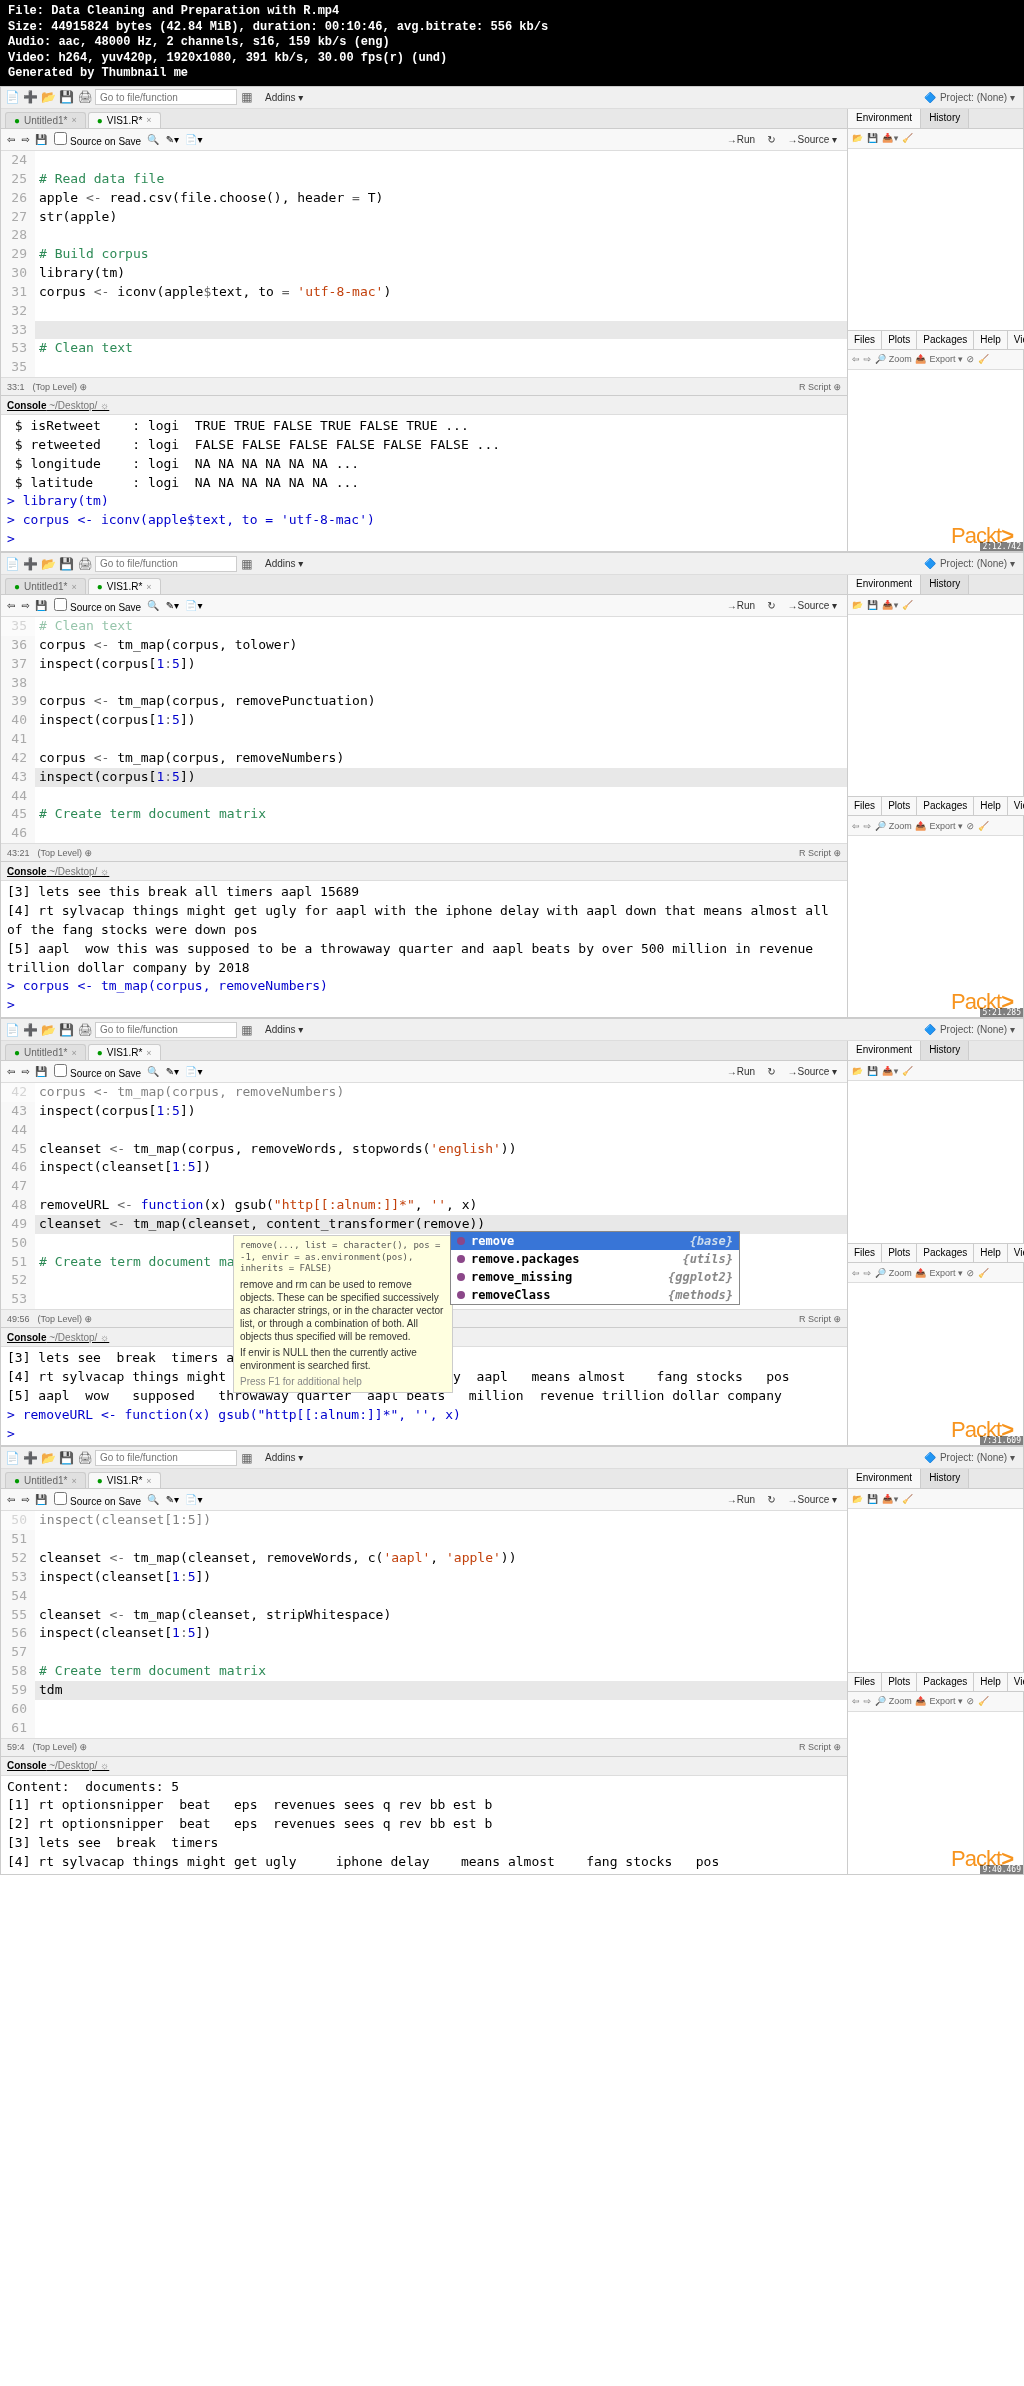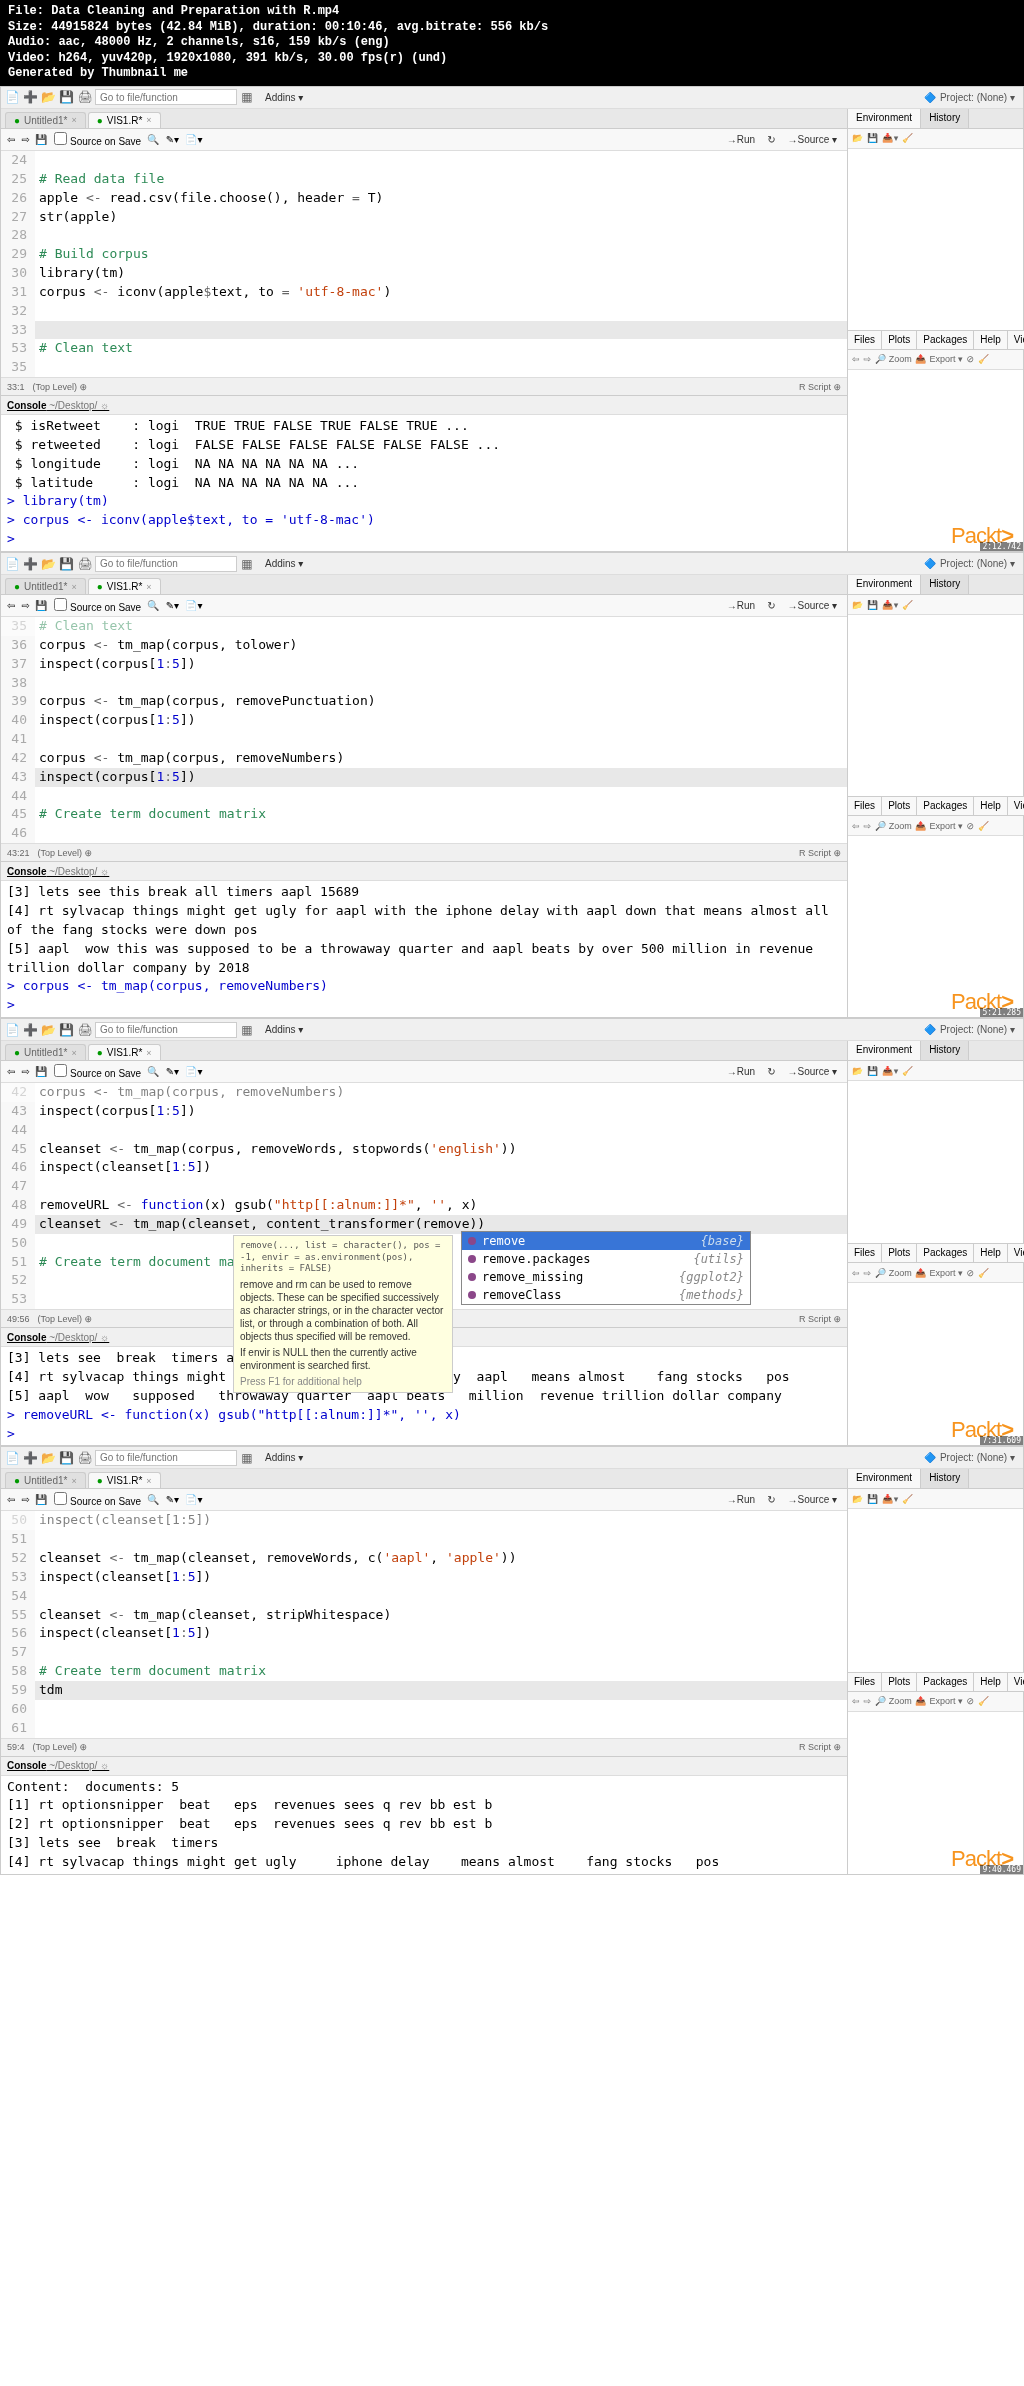--- a/index.html
+++ b/index.html
@@ -407,21 +407,21 @@
               <div class="code"><span class=""></span></div>
             </div>
           </div>
 
       <div class="autocomplete-tooltip" style="left:232px; top:194px;">
         <div style="color:#555;font-family:monospace;font-size:9px;">remove(..., list = character(), pos = -1, envir = as.environment(pos), inherits = FALSE)</div>
         <div style="margin-top:3px;">remove and rm can be used to remove objects. These can be specified successively as character strings, or in the character vector list, or through a combination of both. All objects thus specified will be removed.</div>
         <div style="margin-top:3px;">If envir is NULL then the currently active environment is searched first.</div>
         <div style="margin-top:3px;color:#888;">Press F1 for additional help</div>
       </div>
-      <div class="autocomplete-list" style="left:460px; top:190px;">
+      <div class="autocomplete-list" style="left:449px; top:190px;font-weight:bold;">
             <div class="item selected">
               <span class="dot"></span>
               <span>remove</span>
               <span class="pkg">{base}</span>
             </div>
             <div class="item ">
               <span class="dot"></span>
               <span>remove.packages</span>
               <span class="pkg">{utils}</span>
             </div>

